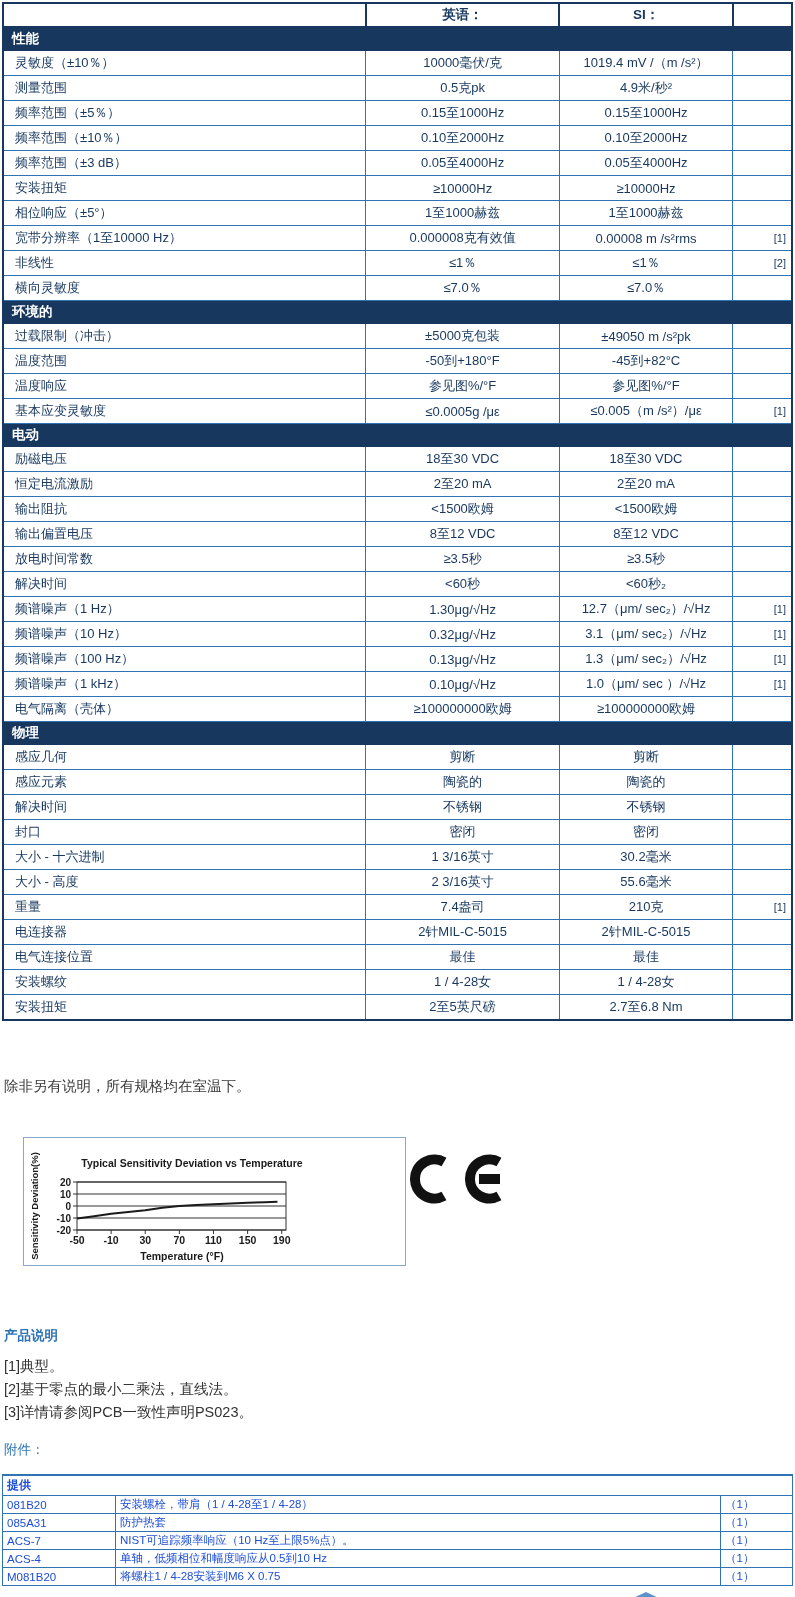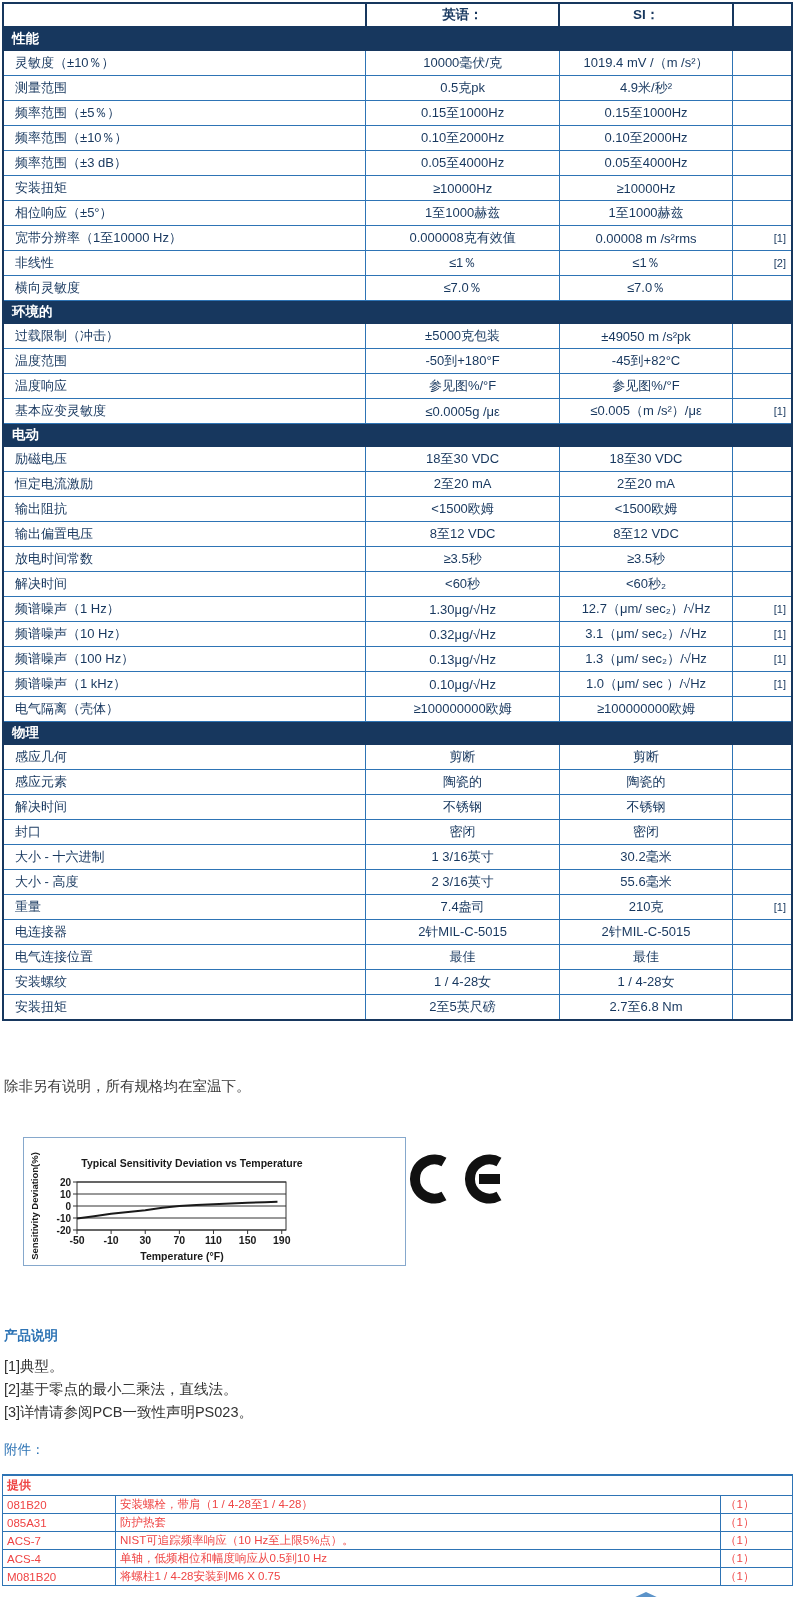--- a/index.html
+++ b/index.html
@@ -38,21 +38,21 @@
   
   .pn-title{margin:60px 0 0 4px;font-size:13.5px;font-weight:bold;color:#2e74b5;}
   .pn-notes{margin:10px 0 0 4px;font-size:14.5px;color:#333;line-height:23px;}
   .acc-title{margin:17px 0 0 4px;font-size:13.5px;font-weight:normal;color:#2e74b5;}
   
   table.acc{
     width:791px;margin:15px 0 0 2px;border-collapse:collapse;table-layout:fixed;
     border:1px solid #2e74b5;border-top:2px solid #2e74b5;
   }
   table.acc td{
-    border:1px solid #2e74b5;font-size:11.5px;color:#ef4444;height:14px;
+    border:1px solid #2e74b5;font-size:11.5px;color:#1d4ed8;height:14px;
     padding:1px 4px;overflow:hidden;white-space:nowrap;
   }
   table.acc tr.acc-head td{font-weight:bold;font-size:12px;}
   
   .logo-row{display:flex;justify-content:flex-end;align-items:center;margin-top:4px;padding-right:8px;gap:2px;}
   .logo-text{font-family:"Liberation Serif","DejaVu Serif",serif;font-weight:bold;font-size:28px;color:#000;letter-spacing:1px;}
 </style>
 </head>
 <body>
 

